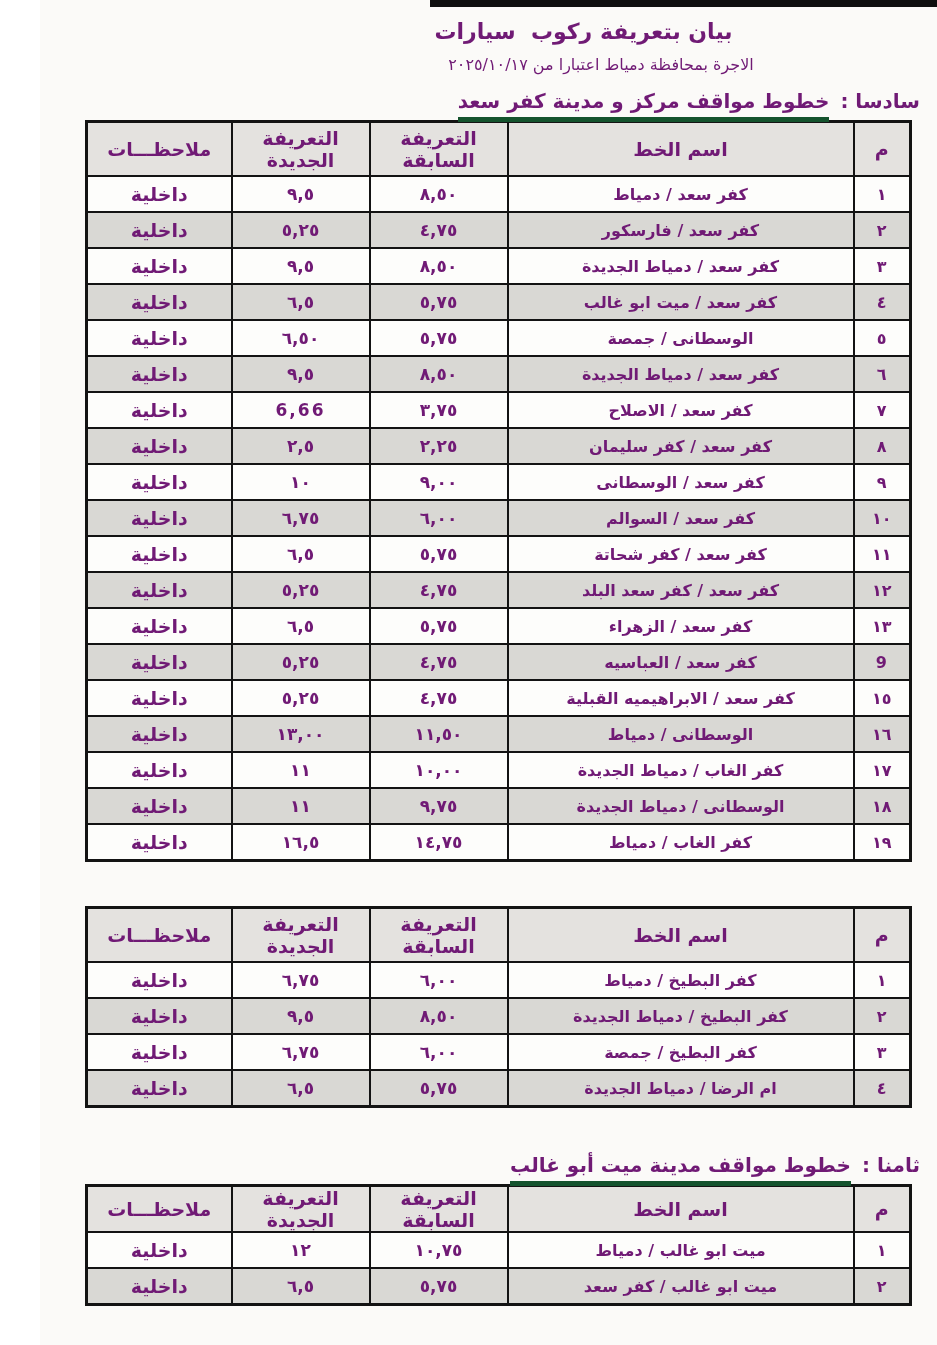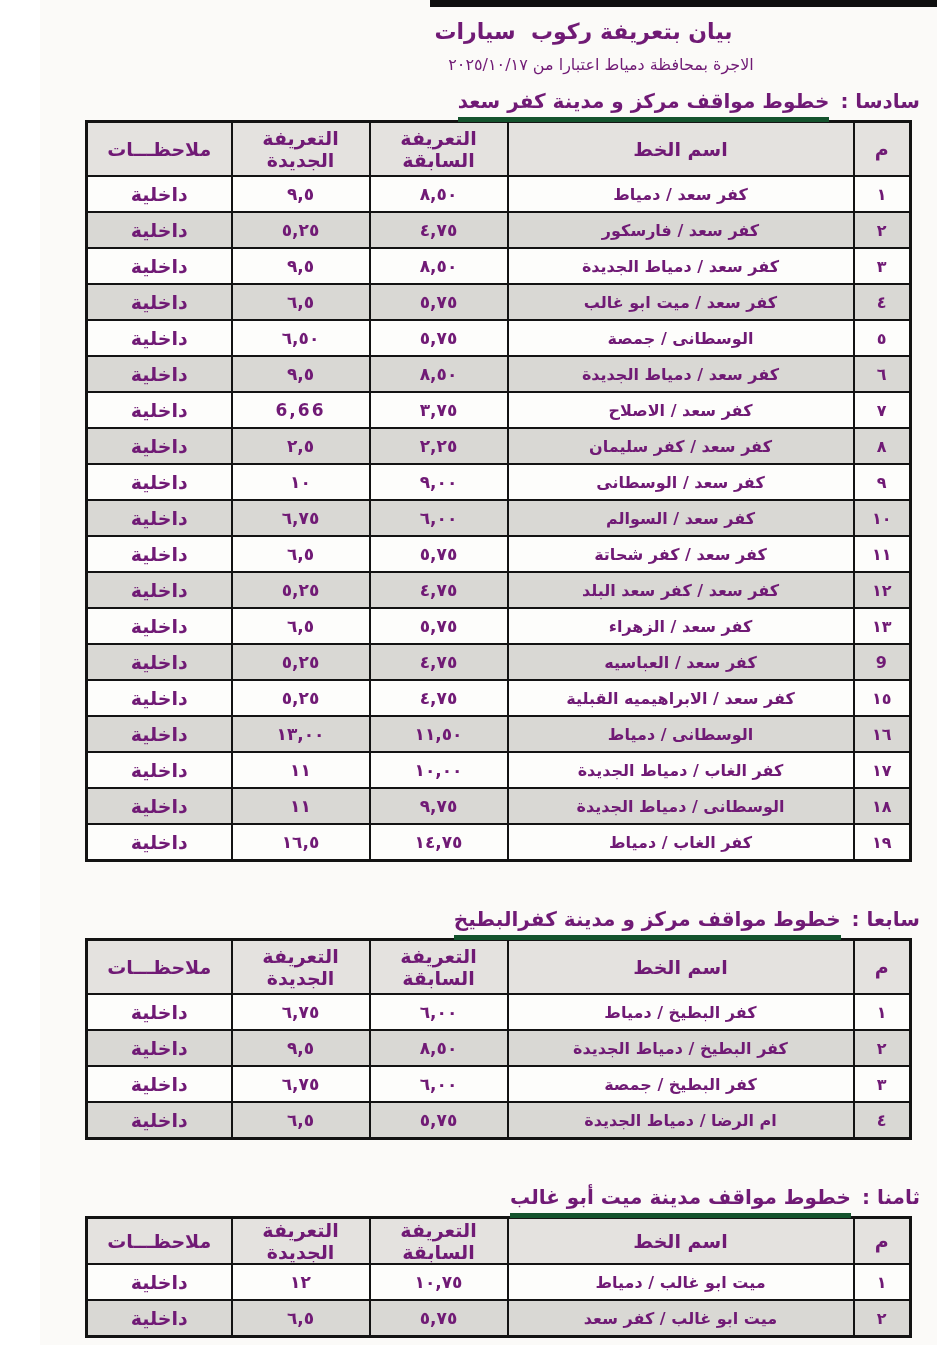--- a/index.html
+++ b/index.html
@@ -235,24 +235,20 @@
             <td class="c-prev">١٤,٧٥</td>
             <td class="c-new">١٦,٥</td>
             <td class="c-notes">داخلية</td>
           </tr>
         </tbody>
     </table>
     <div class="spacer-lg"></div>
   </div>
 
   <div class="section">
-    <div class="section-heading">
-      <span class="heading-label">سابعا :</span>
-      <span class="heading-underlined">خطوط مواقف مركز و مدينة كفرالبطيخ</span>
-    </div>
     <table class="fare-table">
       <colgroup>
         <col class="col-no">
           <col class="col-line">
           <col class="col-prev">
           <col class="col-new">
           <col class="col-notes">
       </colgroup>
       <thead>
         <tr>

